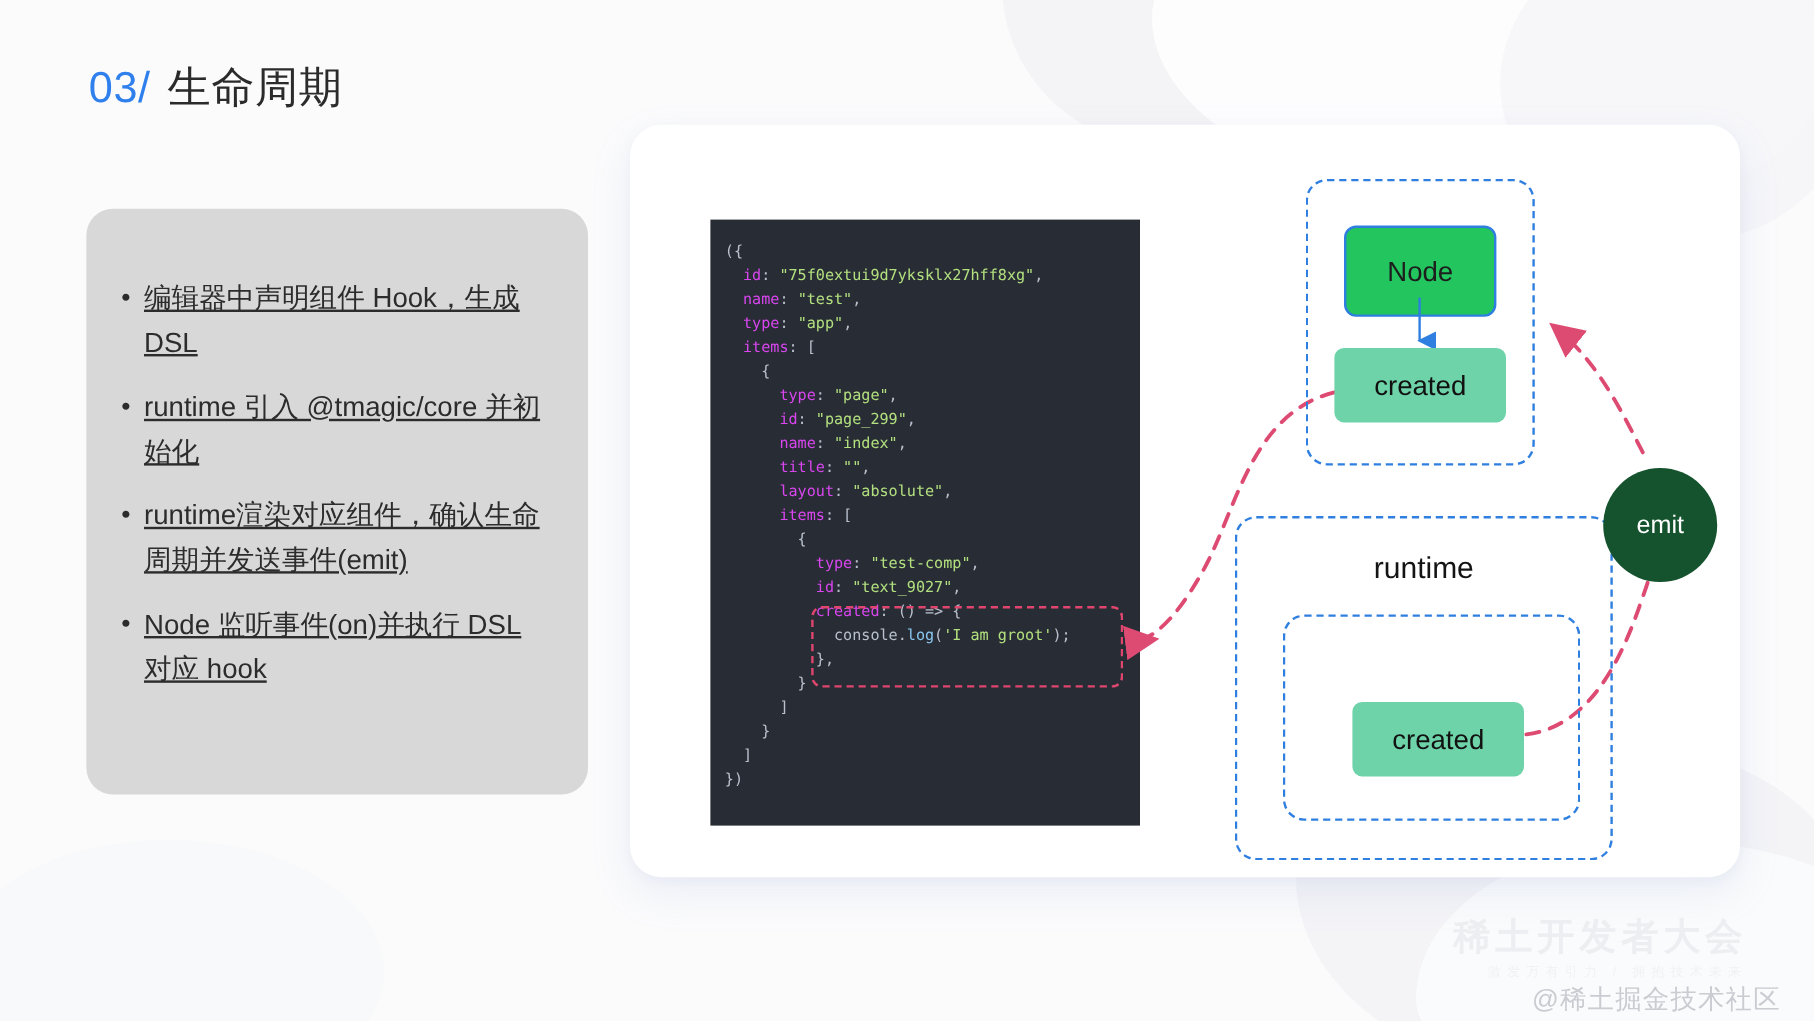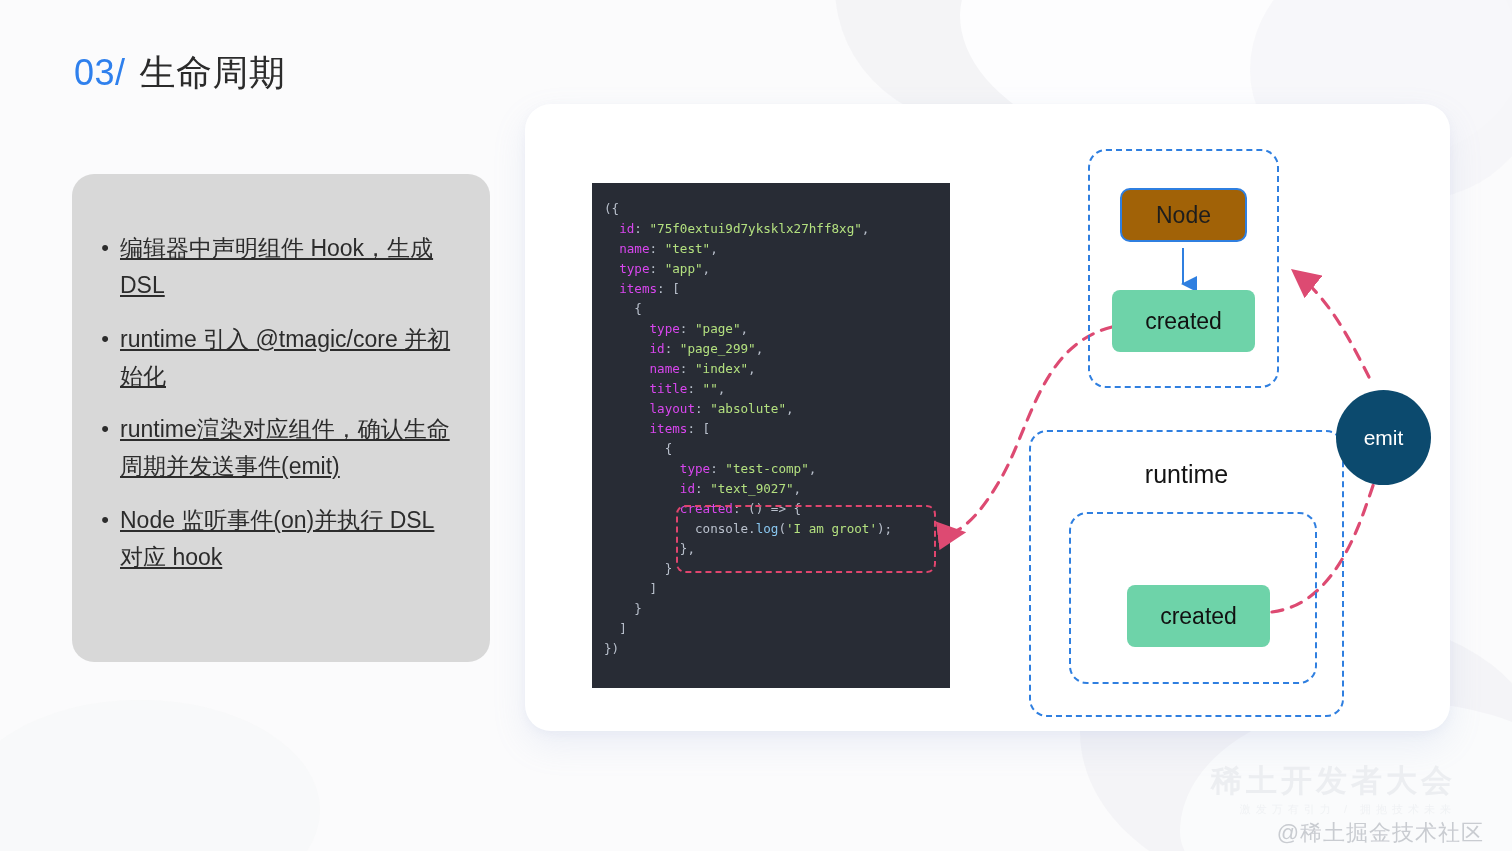--- a/index.html
+++ b/index.html
@@ -199,24 +199,24 @@
     width: 315px; height: 287px;
   }
   .group-vue {
     left: 69px; top: 392px;
     width: 248px; height: 172px;
   }
 
   .node-box {
     position: absolute;
     left: 120px; top: 68px;
-    width: 127px; height: 54px;
+    width: 127px; height: 76px;
     border: 2px solid #2f7fe0;
     border-radius: 10px;
-    background: #a16207;
+    background: #22c55e;
     box-sizing: border-box;
     display: flex;
     align-items: center;
     justify-content: center;
     font-size: 23px;
     color: #1d1d1d;
   }
   .green-box {
     position: absolute;
     background: #6ed3a9;
@@ -248,21 +248,21 @@
   }
   .label-vue {
     left: 69px; top: 420px;
     width: 248px;
   }
   .emit-circle {
     position: absolute;
     left: 336px; top: 270px;
     width: 95px; height: 95px;
     border-radius: 50%;
-    background: #0c4a6e;
+    background: #14532d;
     display: flex;
     align-items: center;
     justify-content: center;
     color: #ffffff;
     font-size: 21px;
   }
 
   .diagram-svg,
   .link-svg {
     position: absolute;

